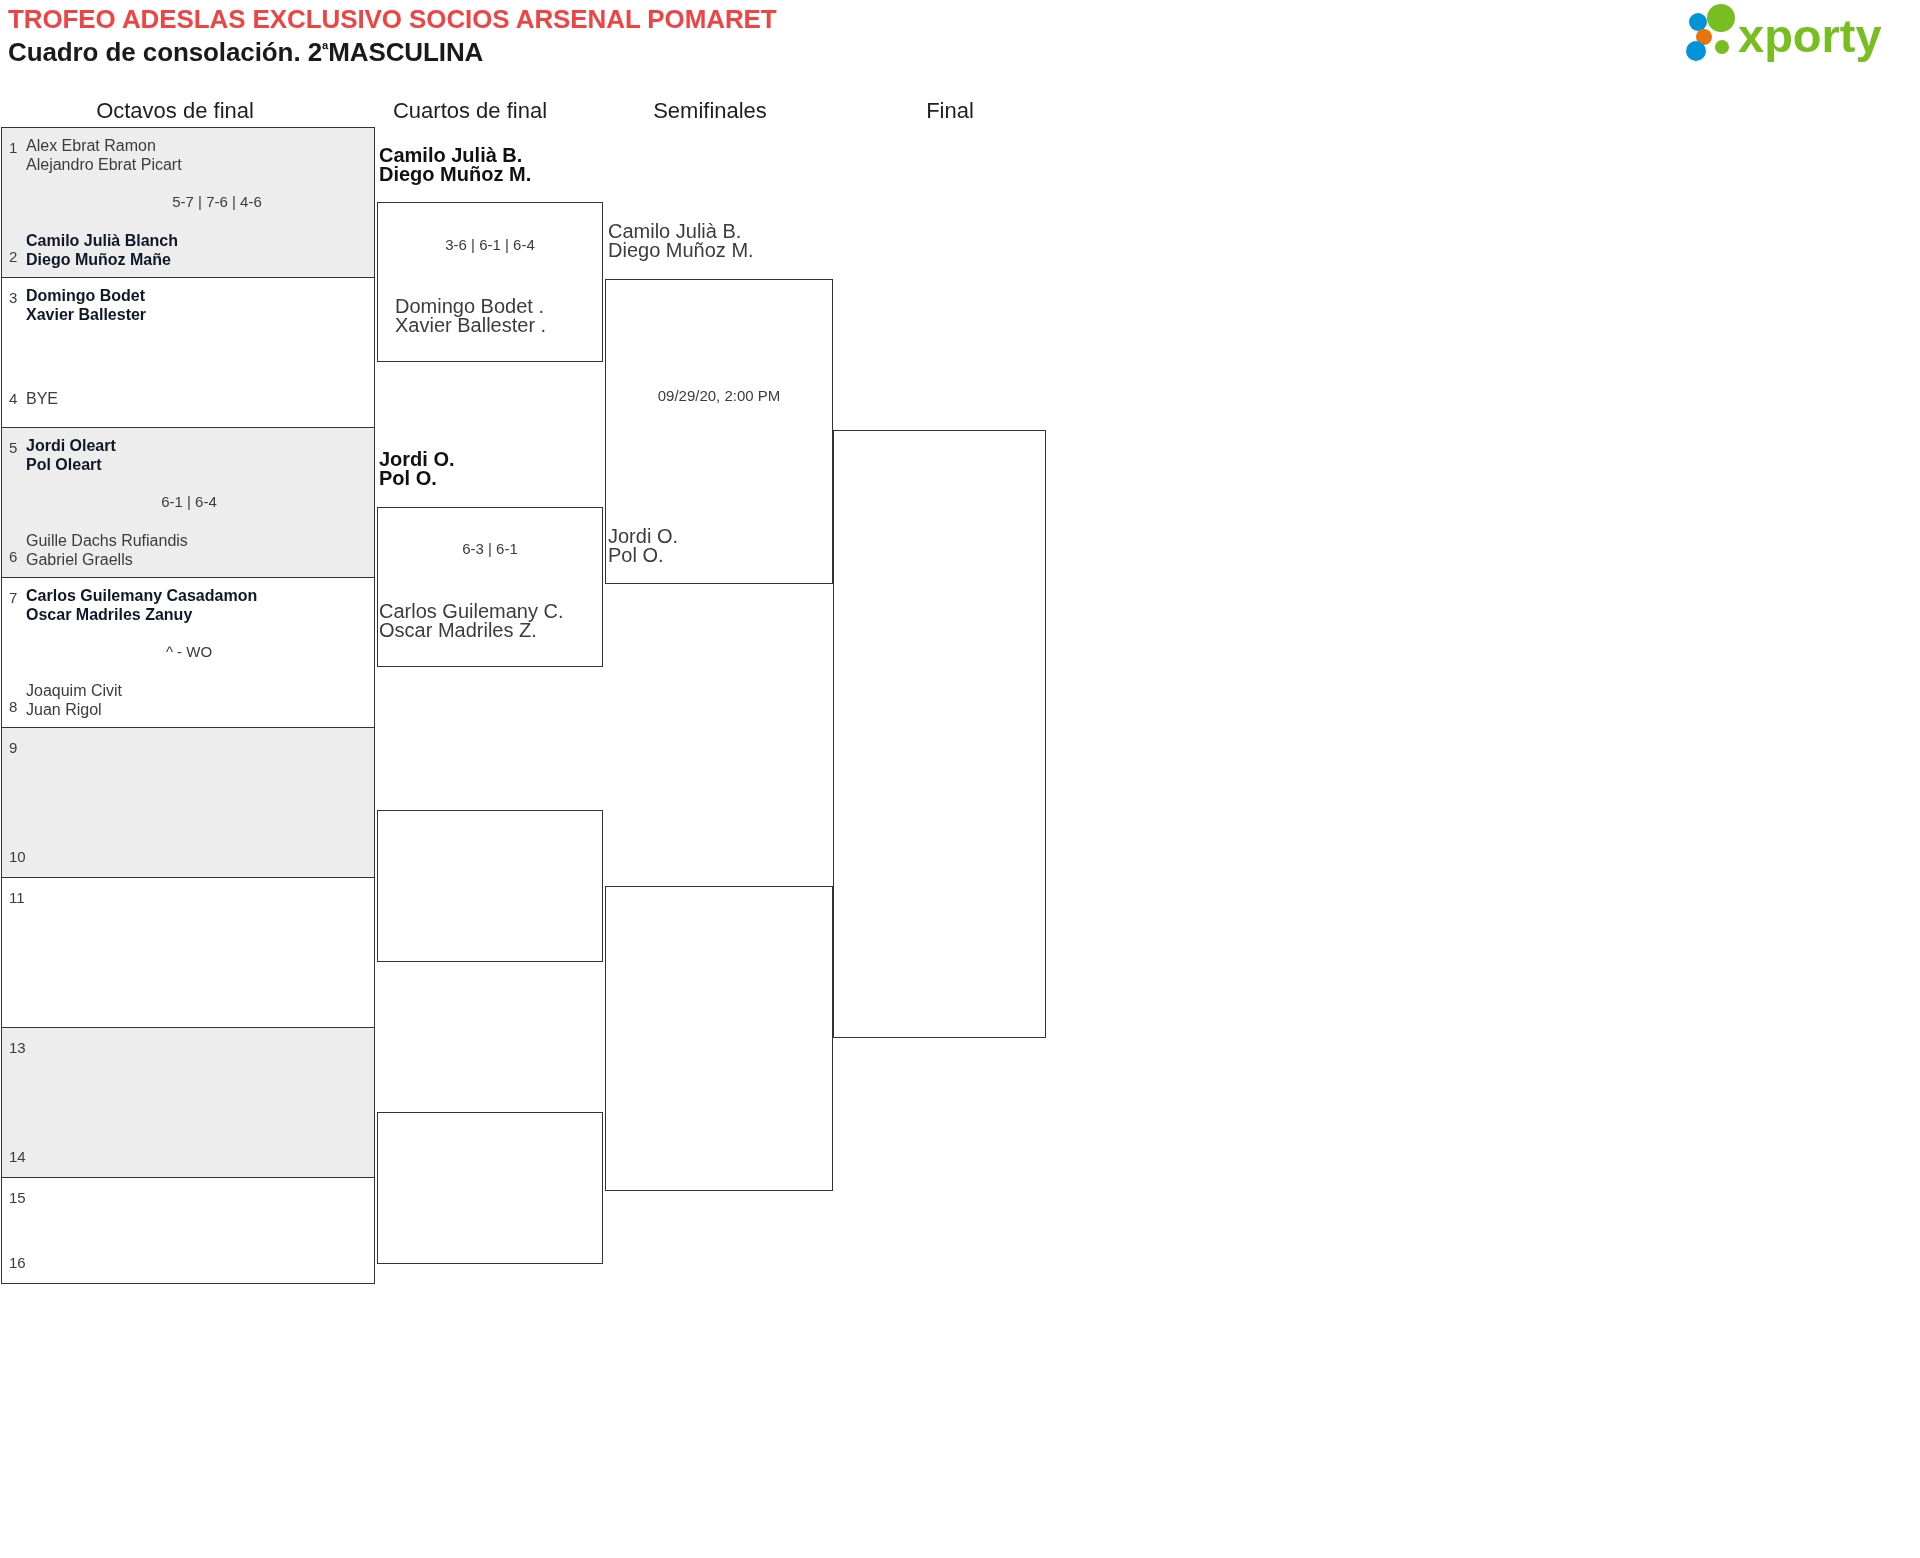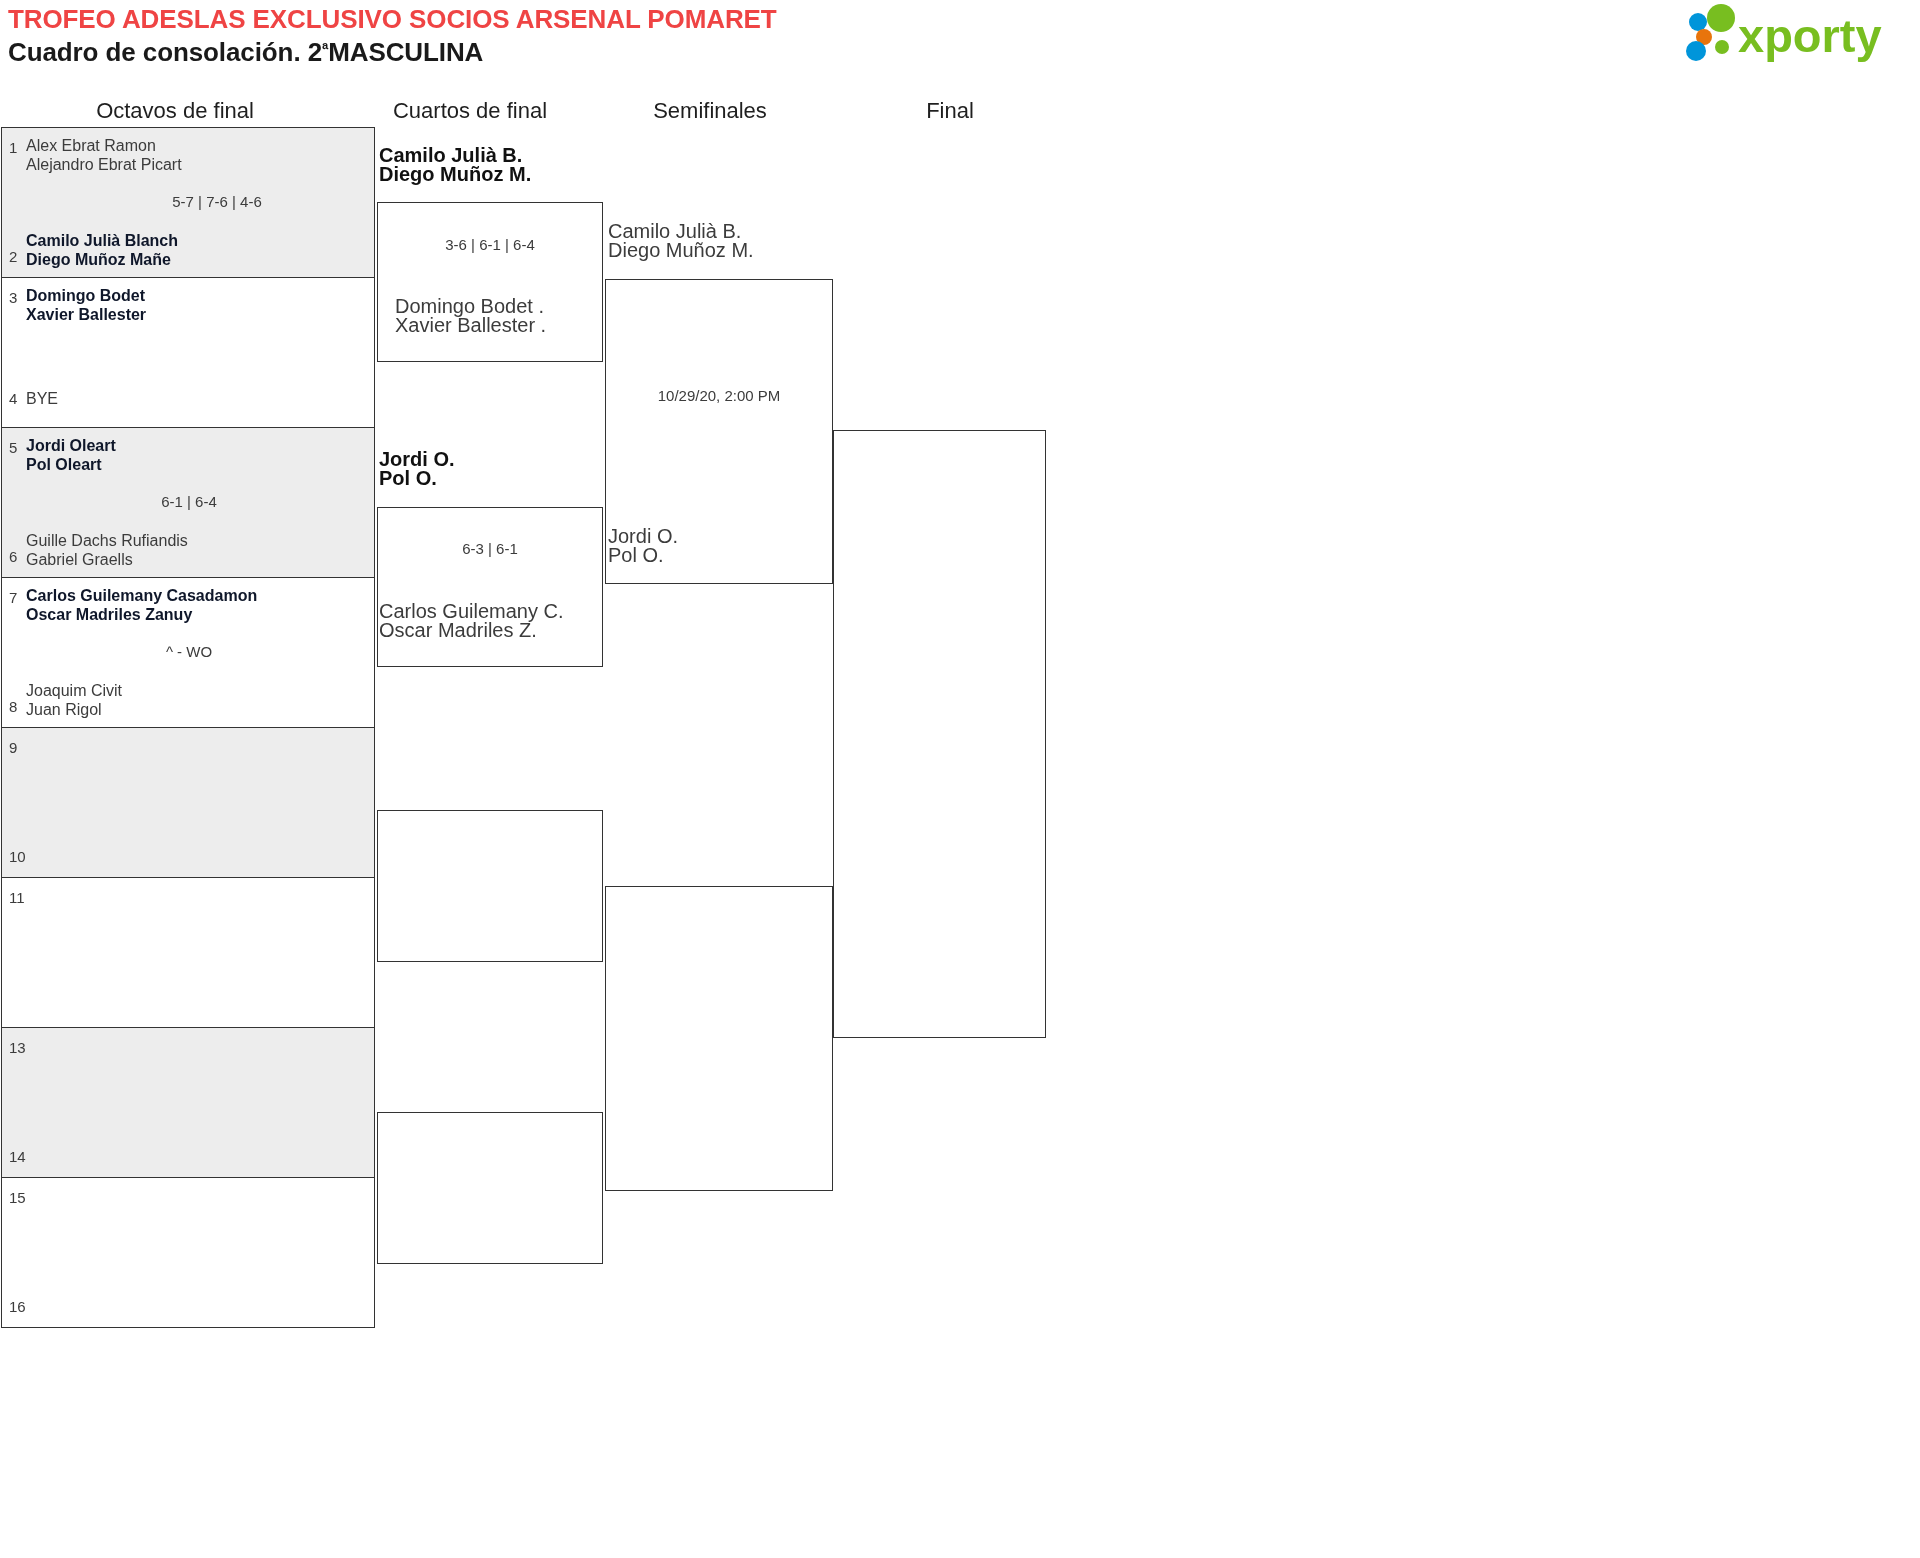--- a/index.html
+++ b/index.html
@@ -233,21 +233,21 @@
   <div class="r1-cell plain" style="top:877px; height:184px;">
     <span class="seed-num seed-top">11</span>
     <span class="seed-num seed-bot">12</span>
   </div>
 
   <div class="r1-cell shaded" style="top:1027px; height:151px;">
     <span class="seed-num seed-top">13</span>
     <span class="seed-num seed-bot">14</span>
   </div>
 
-  <div class="r1-cell plain" style="top:1177px; height:151px;text-decoration:underline;">
+  <div class="r1-cell plain" style="top:1177px; height:107px;text-decoration:underline;">
     <span class="seed-num seed-top">15</span>
     <span class="seed-num seed-bot">16</span>
   </div>
 
   <span class="adv win" style="left:379px; top:146px;">
     <span class="ln">Camilo Julià B.</span>
     <span class="ln">Diego Muñoz M.</span>
   </span>
   <div class="conn-box" style="left:377px; top:202px; width:226px; height:160px;"></div>
   <span class="conn-score" style="left:377px; top:236px; width:226px;">3-6 | 6-1 | 6-4</span>
@@ -269,21 +269,21 @@
 
   <div class="conn-box" style="left:377px; top:810px; width:226px; height:152px;"></div>
 
   <div class="conn-box" style="left:377px; top:1112px; width:226px; height:152px;"></div>
 
   <span class="adv" style="left:608px; top:222px;">
     <span class="ln">Camilo Julià B.</span>
     <span class="ln">Diego Muñoz M.</span>
   </span>
   <div class="conn-box" style="left:605px; top:279px; width:228px; height:305px;"></div>
-  <span class="conn-score" style="left:605px; top:387px; width:228px;">10/29/20, 2:00 PM</span>
+  <span class="conn-score" style="left:605px; top:387px; width:228px;">09/29/20, 2:00 PM</span>
   <span class="adv" style="left:608px; top:527px;">
     <span class="ln">Jordi O.</span>
     <span class="ln">Pol O.</span>
   </span>
 
   <div class="conn-box" style="left:605px; top:886px; width:228px; height:305px;"></div>
 
   <div class="conn-box" style="left:833px; top:430px; width:213px; height:608px;"></div>
 
 </div>

